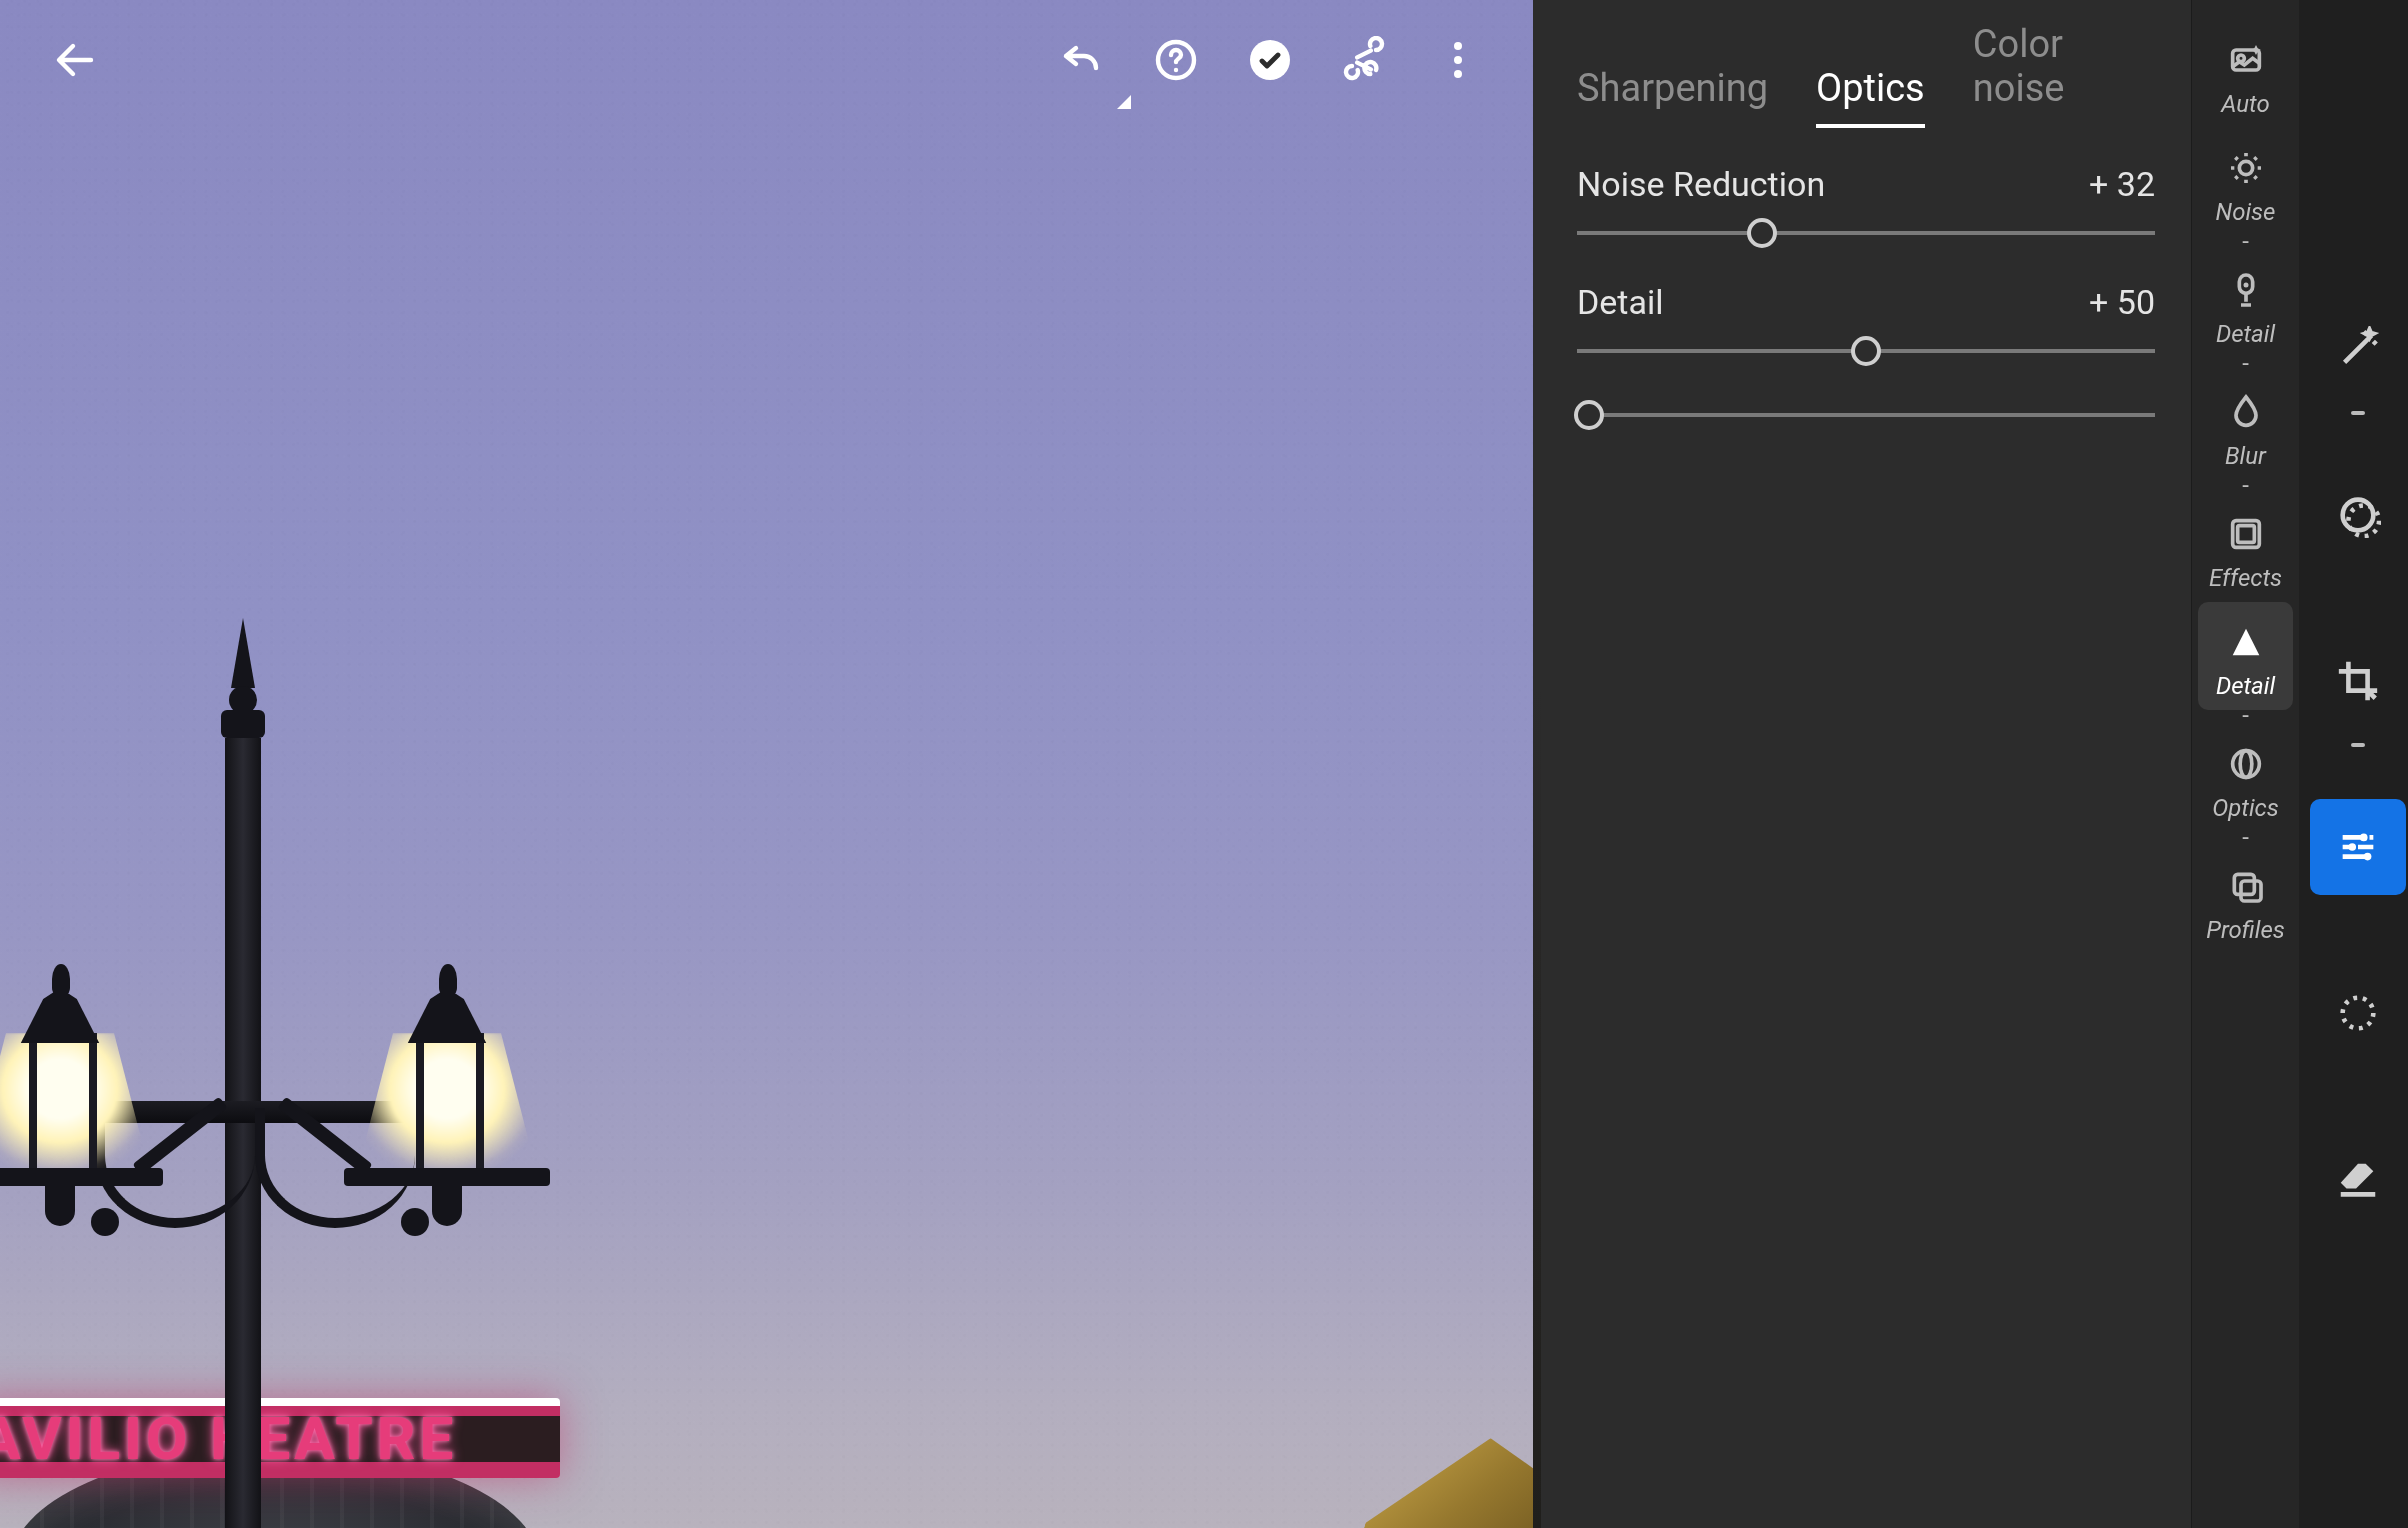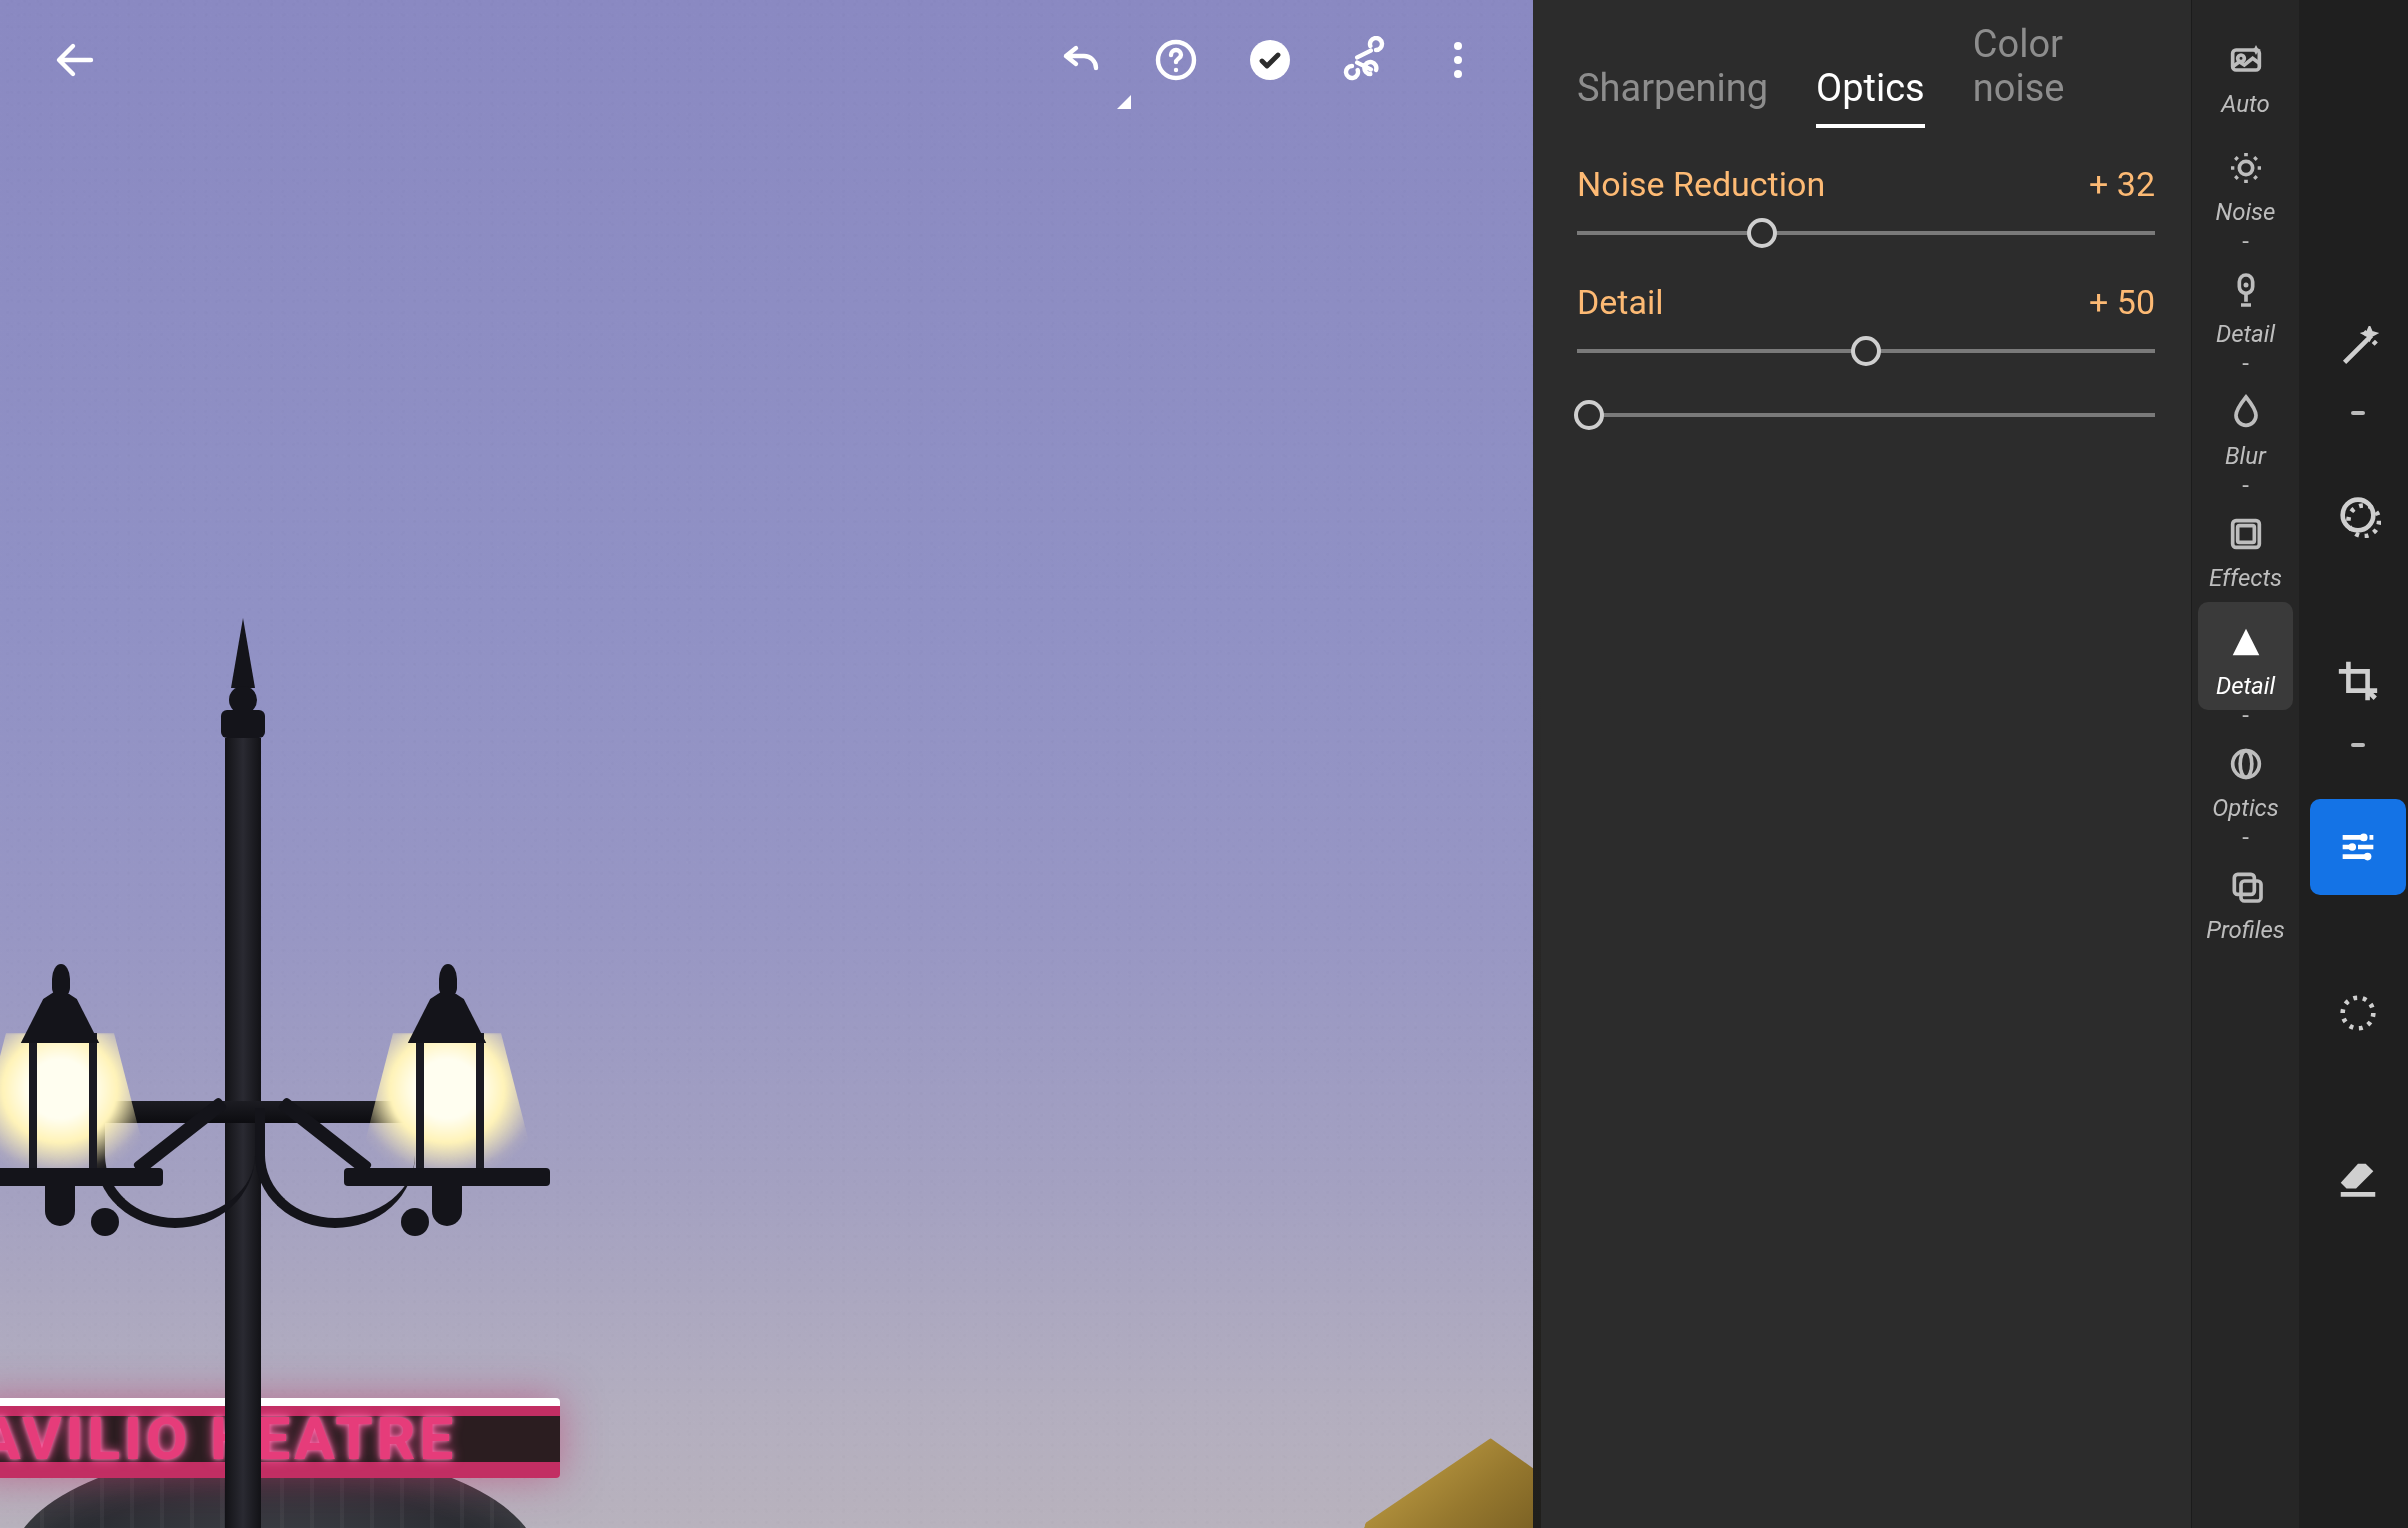--- a/index.html
+++ b/index.html
@@ -214,21 +214,21 @@
   .tabs { display:flex; gap:48px; align-items:flex-end; margin-bottom:36px;}
   .tab {
     font-size:38px; font-weight:400;
     color:#8d8d8d;
     padding-bottom:14px;
     border-bottom:4px solid transparent;
     cursor:pointer;
   }
   .tab.active { color:#fff; border-bottom-color:#fff; }
   .slider-row { margin-bottom:34px; }
-  .slider-header { display:flex; justify-content:space-between; font-size:34px; color:#fdba74; margin-bottom:14px;text-align:center;}
+  .slider-header { display:flex; justify-content:space-between; font-size:34px; color:#e5e5e5; margin-bottom:14px;text-align:center;}
   .slider-track {
     position:relative; height:30px;
   }
   .slider-line {
     position:absolute; top:50%; left:0; right:0; height:4px;
     background:#7a7a7a; transform:translateY(-50%);
   }
   .slider-thumb {
     position:absolute; top:50%; width:30px; height:30px;
     border:4px solid #cfcfcf; border-radius:50%;

